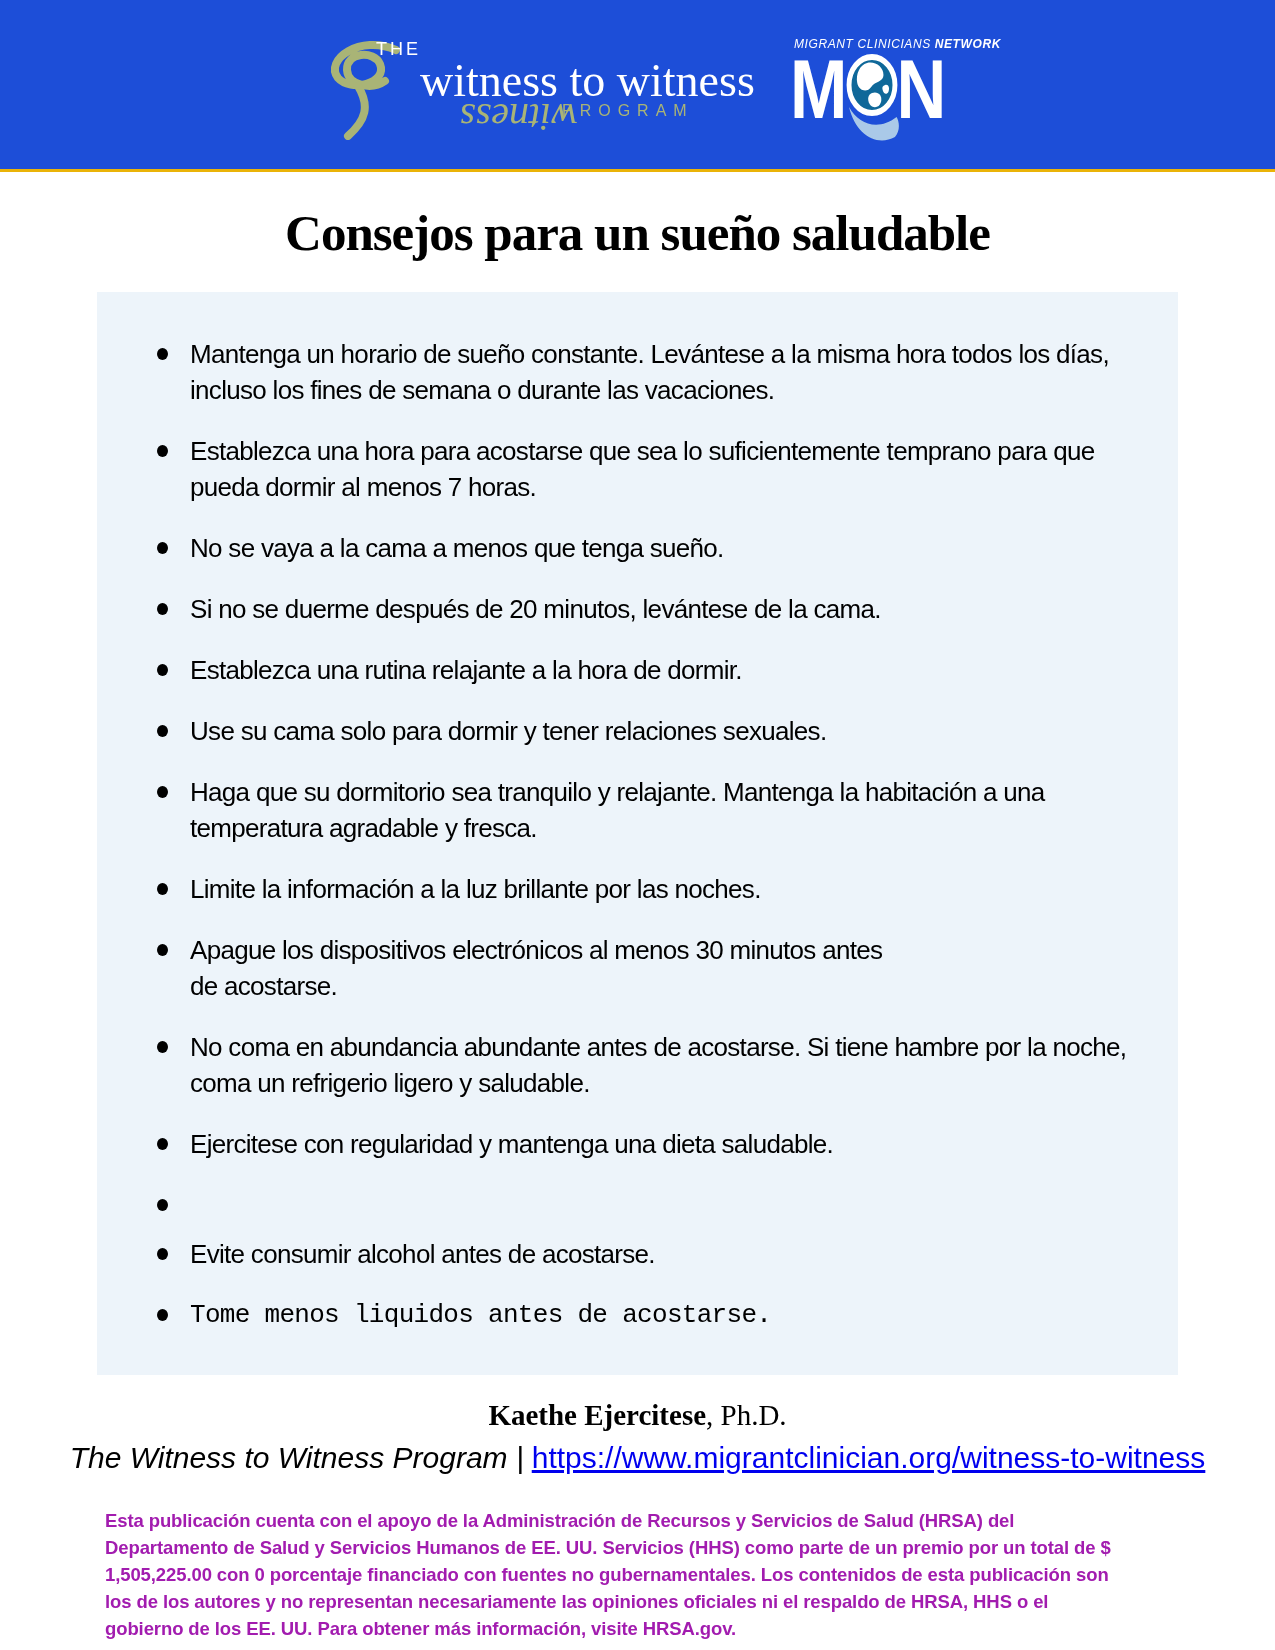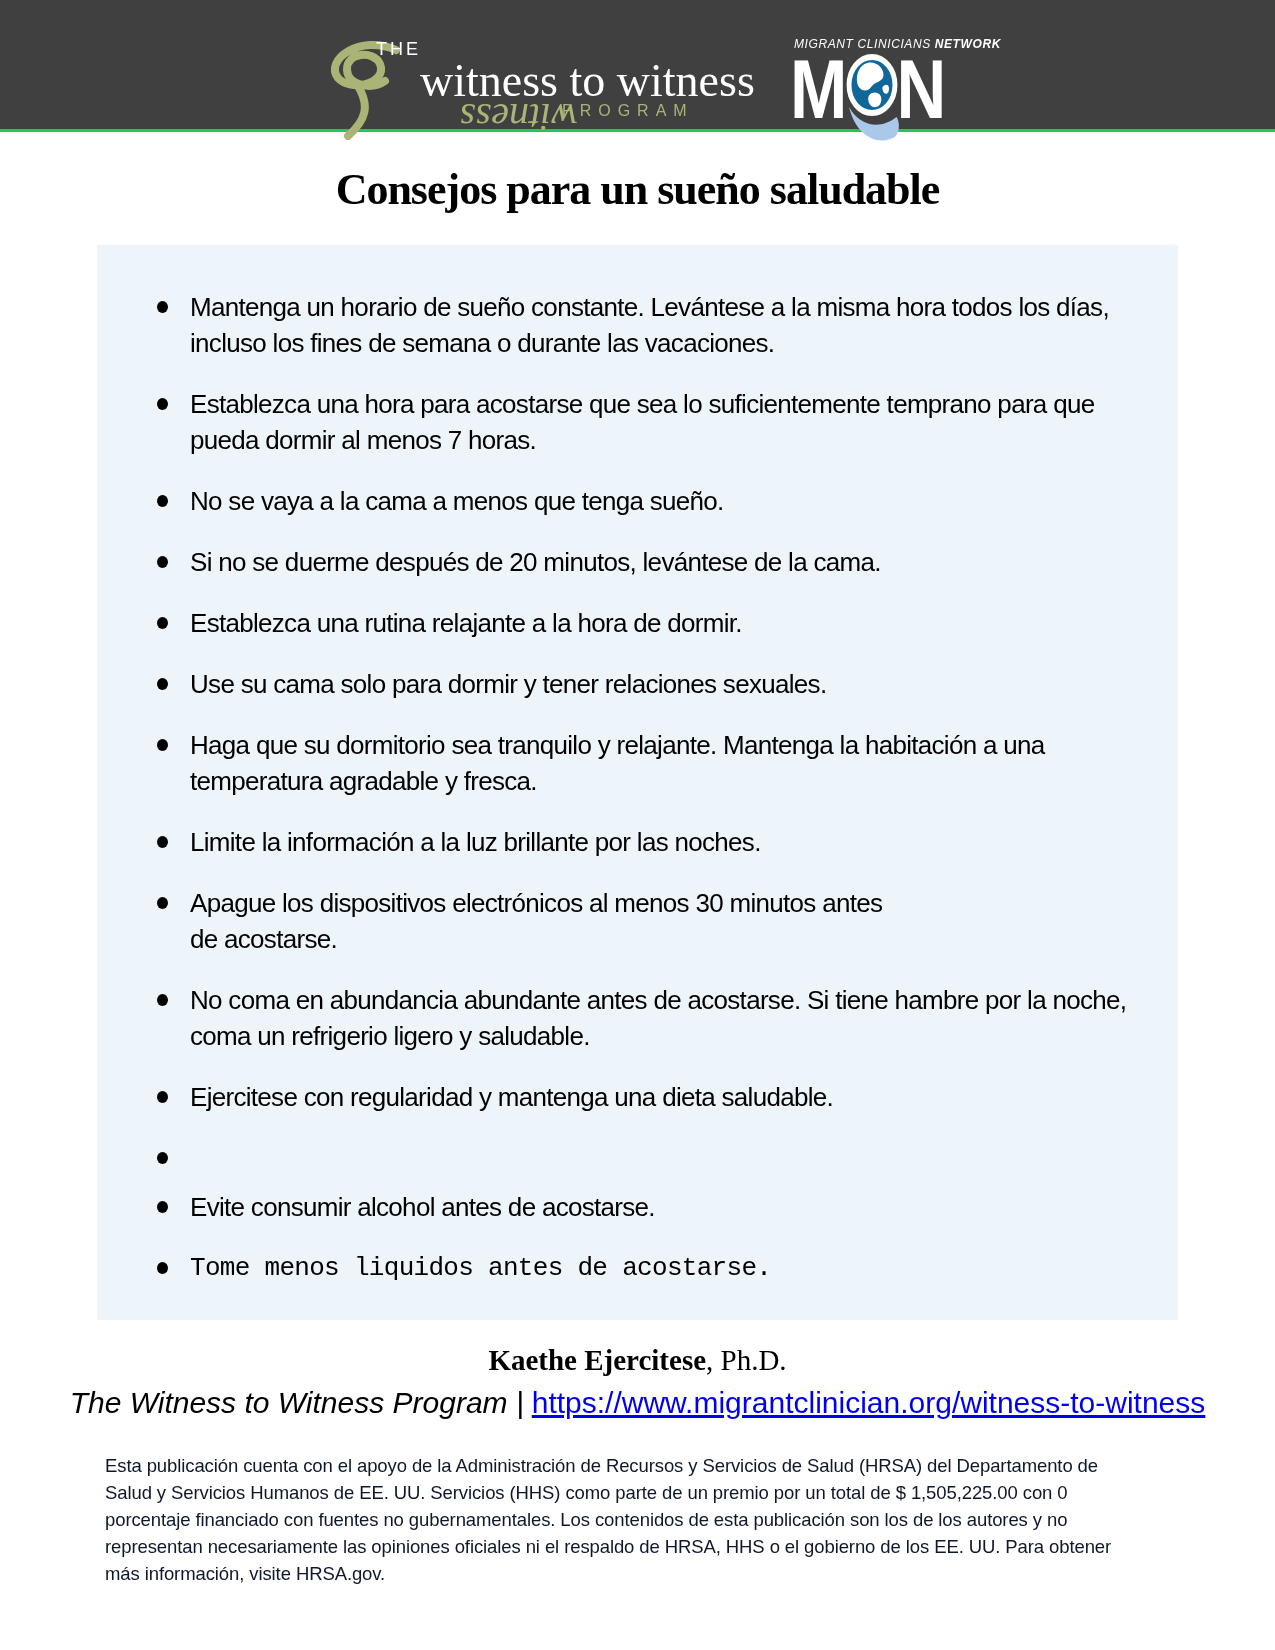--- a/index.html
+++ b/index.html
@@ -10,23 +10,23 @@
     height: 1650px;
     margin: 0 auto;
     background: #ffffff;
     overflow: hidden;
   }
 
   
   .banner {
     position: relative;
     width: 100%;
-    height: 132px;
-    background: #404040;
-    border-bottom: 3px solid #22c55e;
+    height: 172px;
+    background: #1d4ed8;
+    border-bottom: 3px solid #eab308;
   }
 
   
   .w2w { position: absolute; left: 300px; top: 10px; width: 440px; height: 130px; }
   .w2w-flourish { position: absolute; left: 18px; top: 30px; }
   .w2w-the {
     position: absolute; left: 76px; top: 29px;
     color: #ffffff; font-size: 18px; letter-spacing: 3px;
     font-family: "Liberation Sans", sans-serif;
   }
@@ -65,31 +65,31 @@
     font-family: "Liberation Sans", sans-serif;
   }
   .mcn-globe { margin: 4px -6px 0 -6px; }
 
   
   .title {
     margin-top: 32px;
     text-align: center;
     font-family: "Liberation Serif", serif;
     font-weight: 700;
-    font-size: 44px;
+    font-size: 51px;
     letter-spacing: -1px;
     color: #000000;
   }
 
   
   .tips-panel {
     width: 1081px;
     margin: 30px auto 0 auto;
     background: #edf4fa;
-    padding: 44px 42px 28px 60px;
+    padding: 44px 42px 36px 60px;
   }
   .tips-list { list-style: none; }
   .tips-list li {
     display: flex;
     align-items: flex-start;
     margin-bottom: 25px;
   }
   .tips-list li:last-child { margin-bottom: 6px; font-family: Liberation Mono, monospace; }
   .bullet {
     flex: 0 0 auto;
@@ -122,21 +122,22 @@
     margin-left: 8px;
   }
 
   
   .disclaimer {
     width: 1008px;
     margin: 32px 0 0 105px;
     font-size: 18.5px;
     letter-spacing: -0.1px;
     line-height: 27px;
-    color: #0f172a;
+    color: #a21caf;
+    font-weight: bold;
   }
 </style>
 </head>
 <body>
 
 <div class="page">
 
   <div class="banner">
 
     <div class="w2w">

